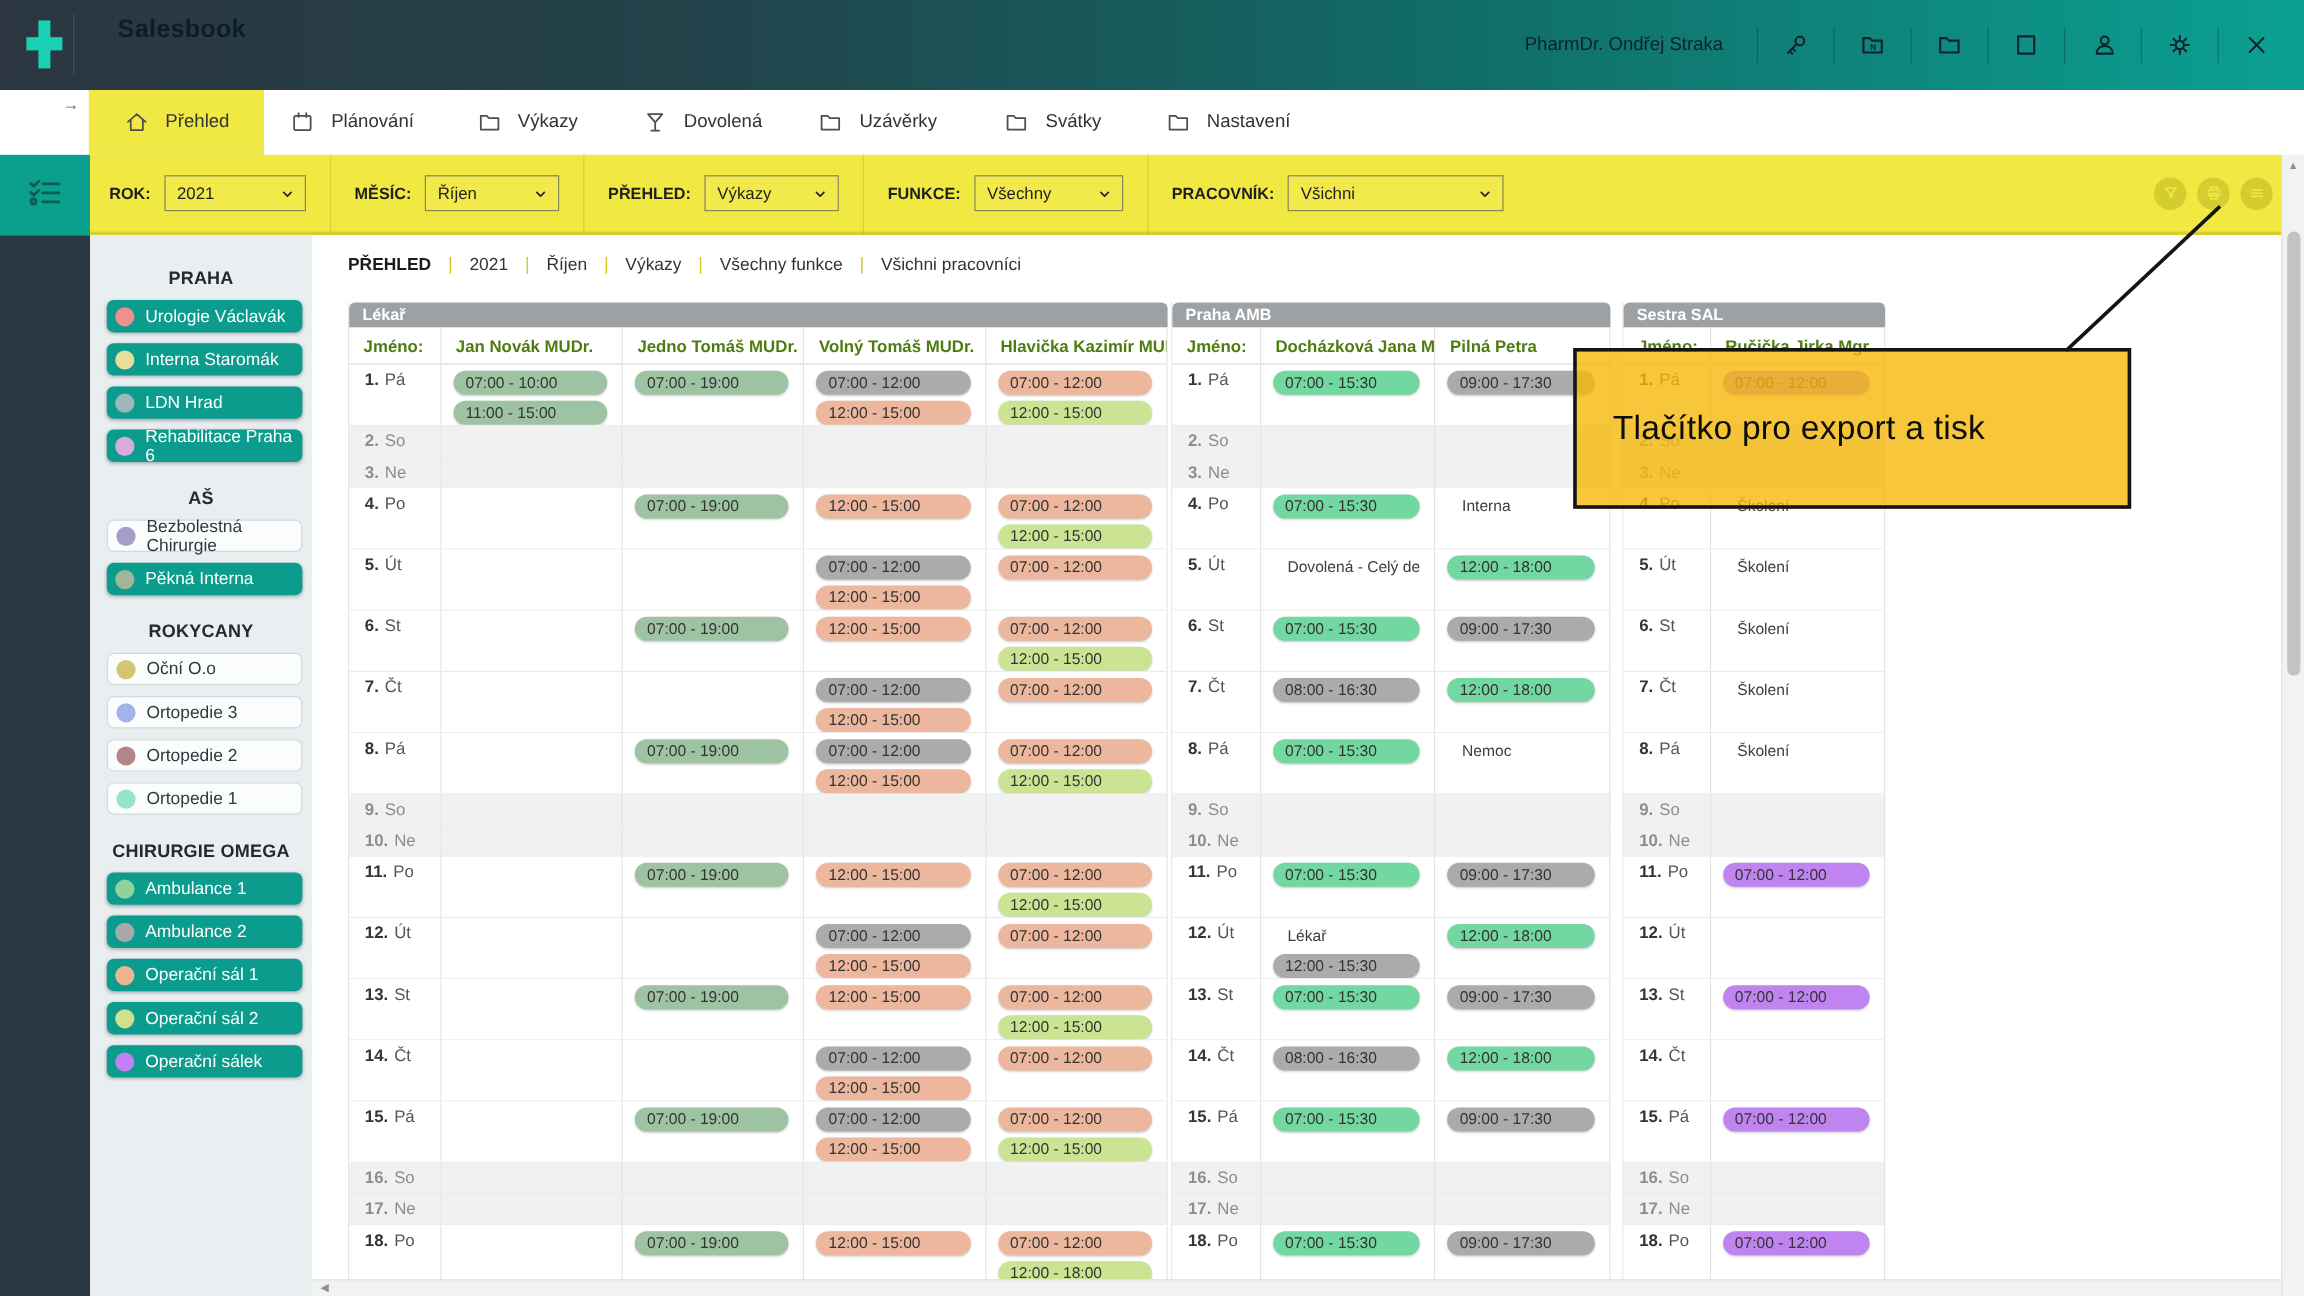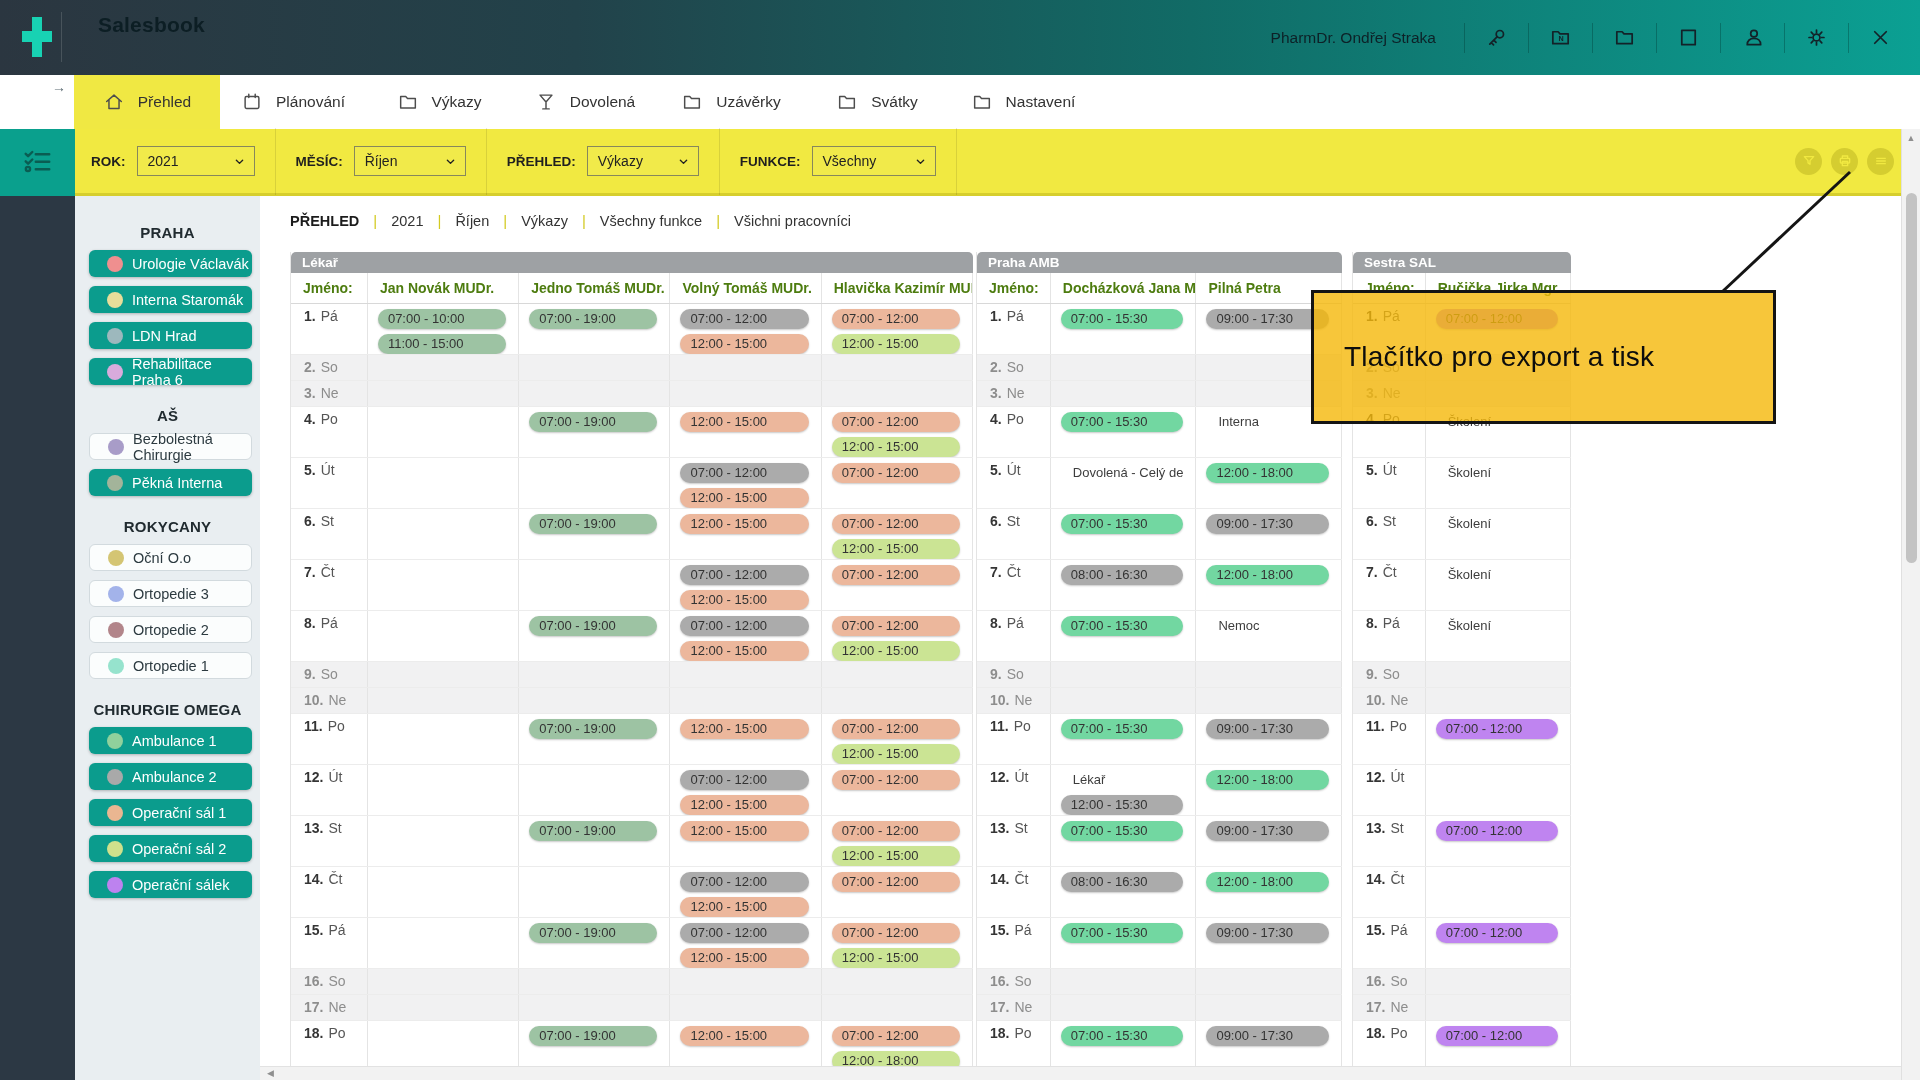--- a/index.html
+++ b/index.html
@@ -37,21 +37,21 @@
   .flabel { font-size:13.5px; font-weight:bold; color:#1f1f1f; margin-right:11px; }
   .fselect { height:30px; border:1px solid #87875c; display:flex; align-items:center; justify-content:space-between; padding:0 7px 0 10px; font-size:14px; color:#222; cursor:pointer; background:rgba(255,255,255,0.05); }
   .fsep { width:1px; height:67px; background:rgba(0,0,0,0.10); margin:0 20px; }
   .fb-actions { position:absolute; right:26px; top:0; height:64px; display:flex; align-items:center; gap:9px; }
   .fcircle { width:27px; height:27px; border-radius:50%; background:#d5cd30; color:#f1e941; display:flex; align-items:center; justify-content:center; cursor:pointer; }
 
   
   .side-rail { position:absolute; left:0; top:196px; width:75px; height:884px; background:#2c3844; }
   .sidebar { position:absolute; left:75px; top:196px; width:185px; height:884px; background:#e9eef1; overflow:hidden; padding-top:6px; }
   .sgroup-title { text-align:center; font-size:15px; font-weight:bold; color:#212b30; margin:22px 0 6px; letter-spacing:.2px; }
-  .spill { height:27px; border-radius:6px; margin:9px 8px 9px 14px; display:flex; align-items:center; gap:9px; padding-left:18px; font-size:14.5px; cursor:pointer; }
+  .spill { height:27px; border-radius:6px; margin:9px 8px 9px 14px; display:flex; align-items:center; gap:9px; padding-left:7px; font-size:14.5px; cursor:pointer; }
   .spill.on { background:#0b9c8d; color:#fff; box-shadow:0 1px 3px rgba(0,0,0,0.25); }
   .spill.off { background:#fbfdfd; color:#2c3a40; border:1px solid #d2dade; }
   .sdot { width:16px; height:16px; border-radius:50%; flex:none; }
 
   
   .main { position:absolute; left:260px; top:196px; width:1641px; height:884px; background:#fff; overflow:hidden; }
   .breadcrumb { position:absolute; left:30px; top:16px; display:flex; align-items:center; gap:14px; font-size:14.5px; color:#333; }
   .bc-item.first { font-weight:bold; color:#1c1c1c; }
   .bc-sep { color:#d3ca22; font-size:15px; }
 
@@ -264,20 +264,31 @@
           <div class="fselect" style="width: 124px; text-align: center;">
             <span>Všechny</span>
             <span style="display: flex;">
               <svg width="15" height="15" viewBox="0 0 24 24" fill="none" stroke="currentColor" stroke-width="2.2" stroke-linecap="round" stroke-linejoin="round">
                 <path d="M7 10 l5 5 5 -5"></path>
               </svg>
             </span>
           </div>
         </div>
         <div class="fsep"></div>
+        <div class="fgroup">
+          <span class="flabel">PRACOVNÍK:</span>
+          <div class="fselect" style="width: 180px;">
+            <span>Všichni</span>
+            <span style="display: flex;">
+              <svg width="15" height="15" viewBox="0 0 24 24" fill="none" stroke="currentColor" stroke-width="2.2" stroke-linecap="round" stroke-linejoin="round">
+                <path d="M7 10 l5 5 5 -5"></path>
+              </svg>
+            </span>
+          </div>
+        </div>
       </div>
     <div class="fb-actions">
         <div class="fcircle">
           <svg width="16" height="16" viewBox="0 0 24 24" fill="none" stroke="currentColor" stroke-width="2" stroke-linecap="round" stroke-linejoin="round">
             <path d="M5 5.5 h14 l-5.5 6 v5.5 l-3 -2.2 v-3.3 Z"></path>
           </svg>
         </div>
         <div class="fcircle">
           <svg width="16" height="16" viewBox="0 0 24 24" fill="none" stroke="currentColor" stroke-width="2" stroke-linecap="round" stroke-linejoin="round">
             <path d="M8 8 V4.5 h8 V8"></path>

